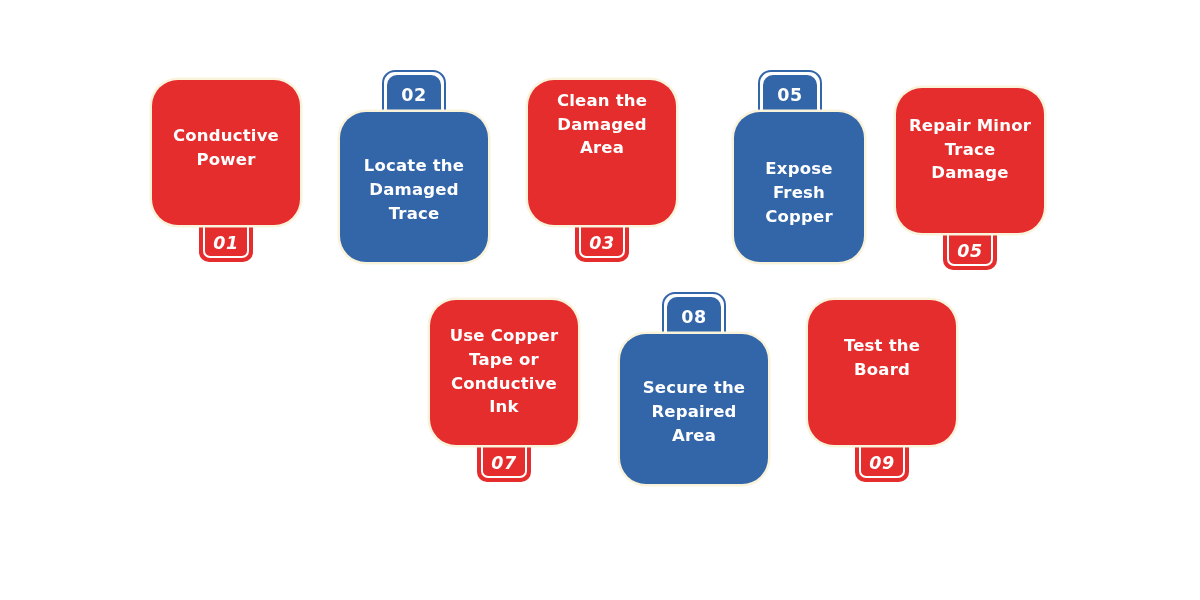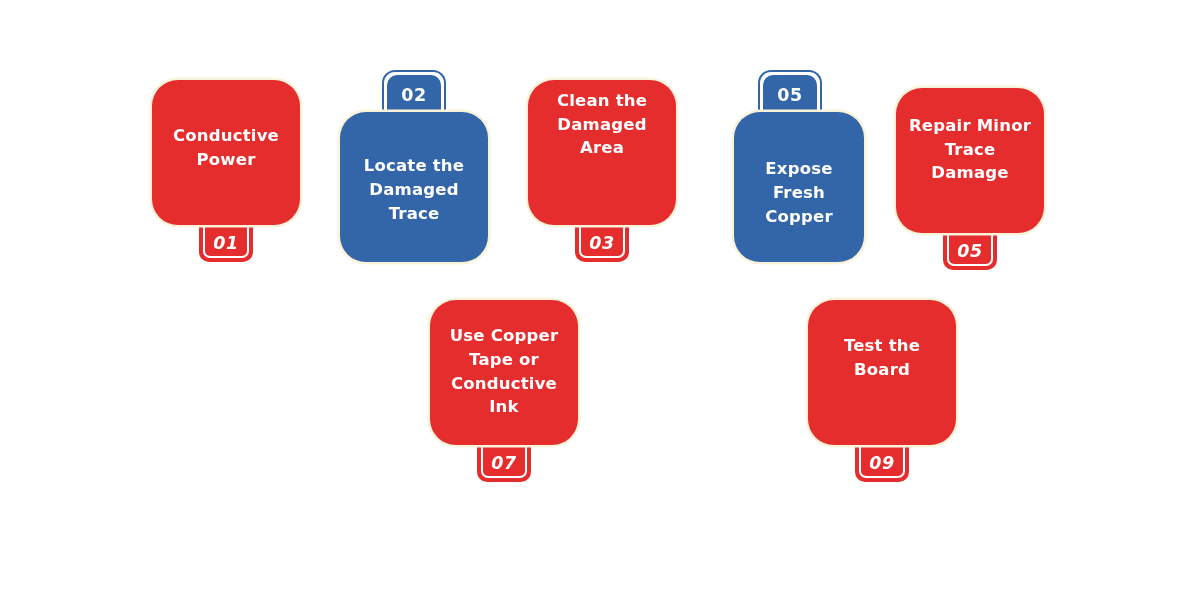--- a/index.html
+++ b/index.html
@@ -152,20 +152,30 @@
       <span>07</span>
     </div>
     <div class="body">
       <div class="label">Use Copper
 Tape or
 Conductive
 Ink</div>
     </div>
   </div>
 
+  <div class="card blue pos-8">
+    <div class="tab">
+      <span>08</span>
+    </div>
+    <div class="body">
+      <div class="label">Secure the
+Repaired
+Area</div>
+    </div>
+  </div>
 
   <div class="card red pos-9">
     <div class="tab">
       <span>09</span>
     </div>
     <div class="body">
       <div class="label">Test the
 Board</div>
     </div>
   </div>

